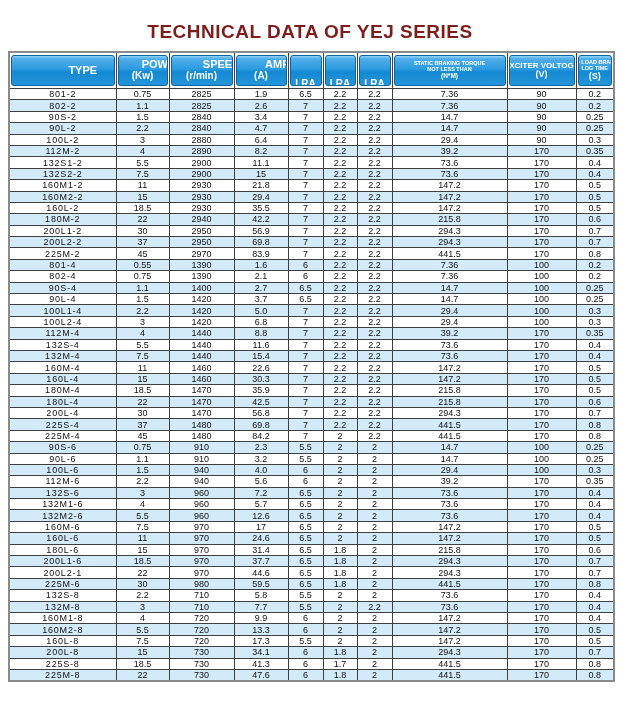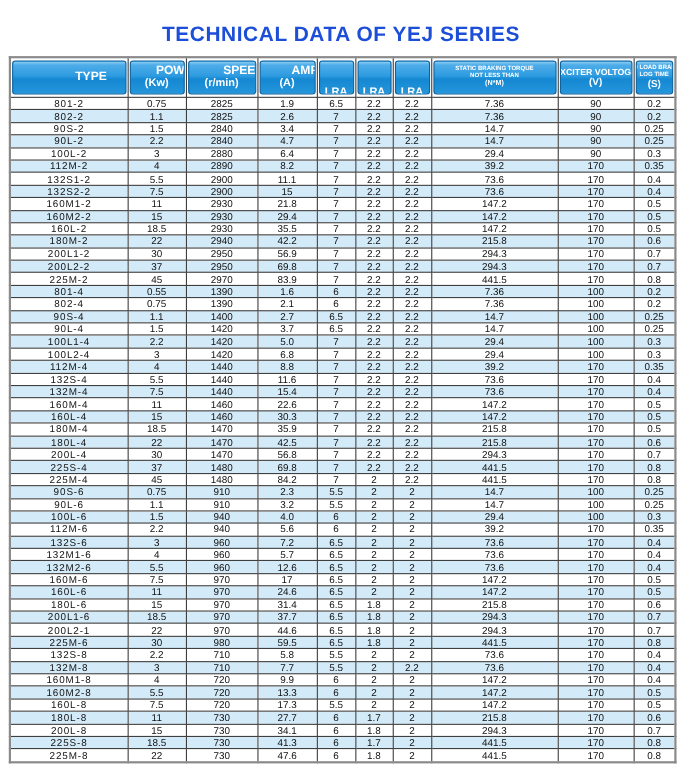--- a/index.html
+++ b/index.html
@@ -3,21 +3,21 @@
 <meta charset="utf-8">
 <style>
   html,body { margin:0; padding:0; }
   body {
     width:620px; height:703px; background:#ffffff;
     font-family:"Liberation Sans", sans-serif;
     overflow:hidden;
   }
   .title {
     text-align:center; padding-top:21px;
-    font-size:19px; font-weight:bold; color:#1d4ed8;
+    font-size:19px; font-weight:bold; color:#7f1d1d;
     letter-spacing:0.5px;
   }
   table.data {
     margin:8px auto 0 8px;
     border-collapse:collapse; table-layout:fixed;
     width:605px;
     border:2px solid #8a8a8a;
   }
   th {
     background:#ffffff; border:1px solid #3f3f3f;
@@ -713,32 +713,20 @@
         <td>720</td>
         <td>17.3</td>
         <td>5.5</td>
         <td>2</td>
         <td>2</td>
         <td>147.2</td>
         <td>170</td>
         <td>0.5</td>
       </tr>
       <tr>
-        <td class="type">180L-8</td>
-        <td>11</td>
-        <td>730</td>
-        <td>27.7</td>
-        <td>6</td>
-        <td>1.7</td>
-        <td>2</td>
-        <td>215.8</td>
-        <td>170</td>
-        <td>0.6</td>
-      </tr>
-      <tr>
         <td class="type">200L-8</td>
         <td>15</td>
         <td>730</td>
         <td>34.1</td>
         <td>6</td>
         <td>1.8</td>
         <td>2</td>
         <td>294.3</td>
         <td>170</td>
         <td>0.7</td>

